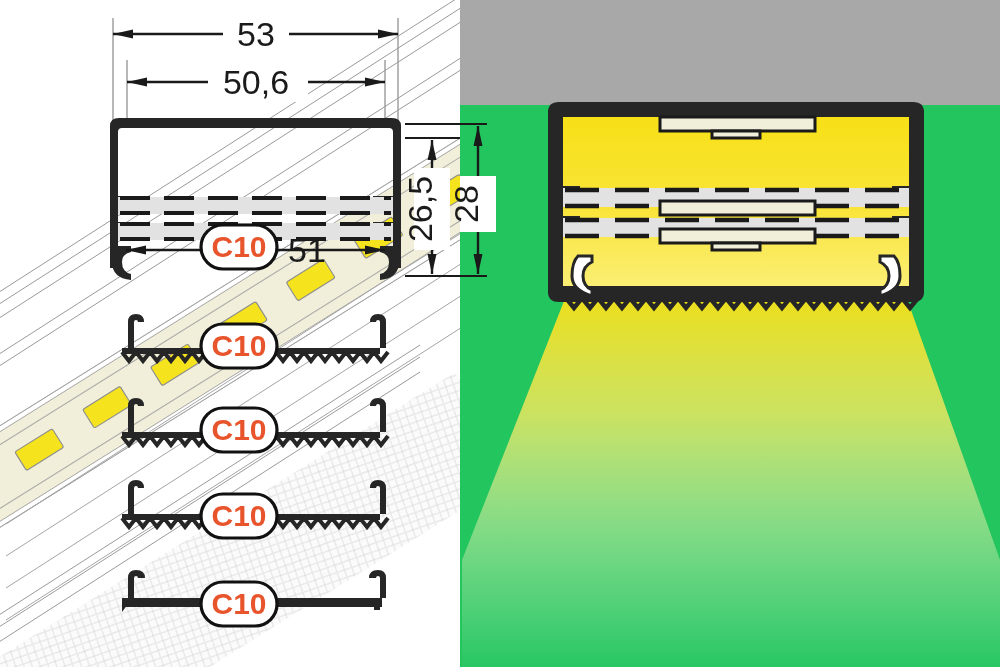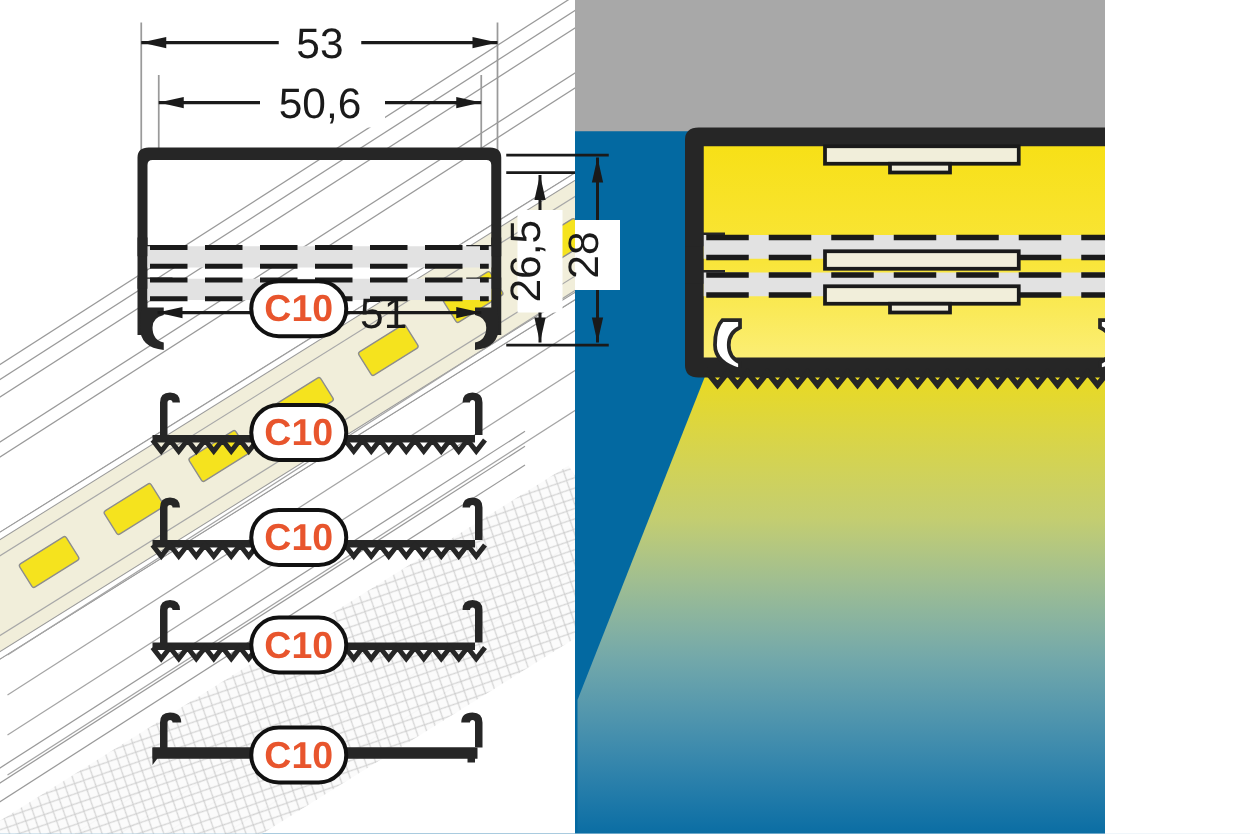--- a/index.html
+++ b/index.html
@@ -1,18 +1,18 @@
 <!DOCTYPE html>
 <html><head>
 <meta charset="utf-8">
 <style>
   html,body{margin:0;padding:0;background:#ffffff;}
   body{width:1000px;height:667px;overflow:hidden;
        font-family:"Liberation Sans",sans-serif;}
-  #stage{position:relative;width:884px;height:667px;background:#0369a1;overflow:hidden;}
+  #stage{position:relative;width:1000px;height:667px;background:#22c55e;overflow:hidden;}
   #stage svg{position:absolute;left:0;top:0;}
   .dimtext{font-family:"Liberation Sans",sans-serif;font-size:34px;fill:#1a1a1a;}
   .dimtext-rot{font-family:"Liberation Sans",sans-serif;font-size:34px;fill:#1a1a1a;}
   .badgetext{font-family:"Liberation Sans",sans-serif;font-weight:bold;font-size:30px;fill:#E8552D;}
 </style>
 </head>
 <body>
 
 <div id="stage">
 

